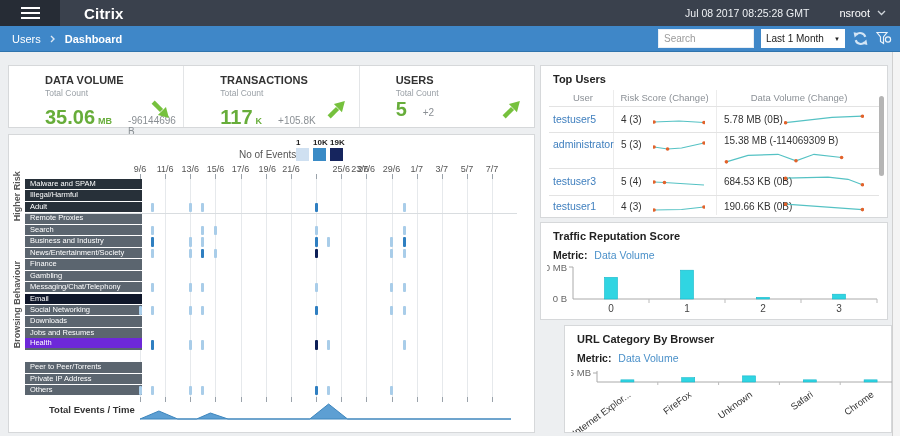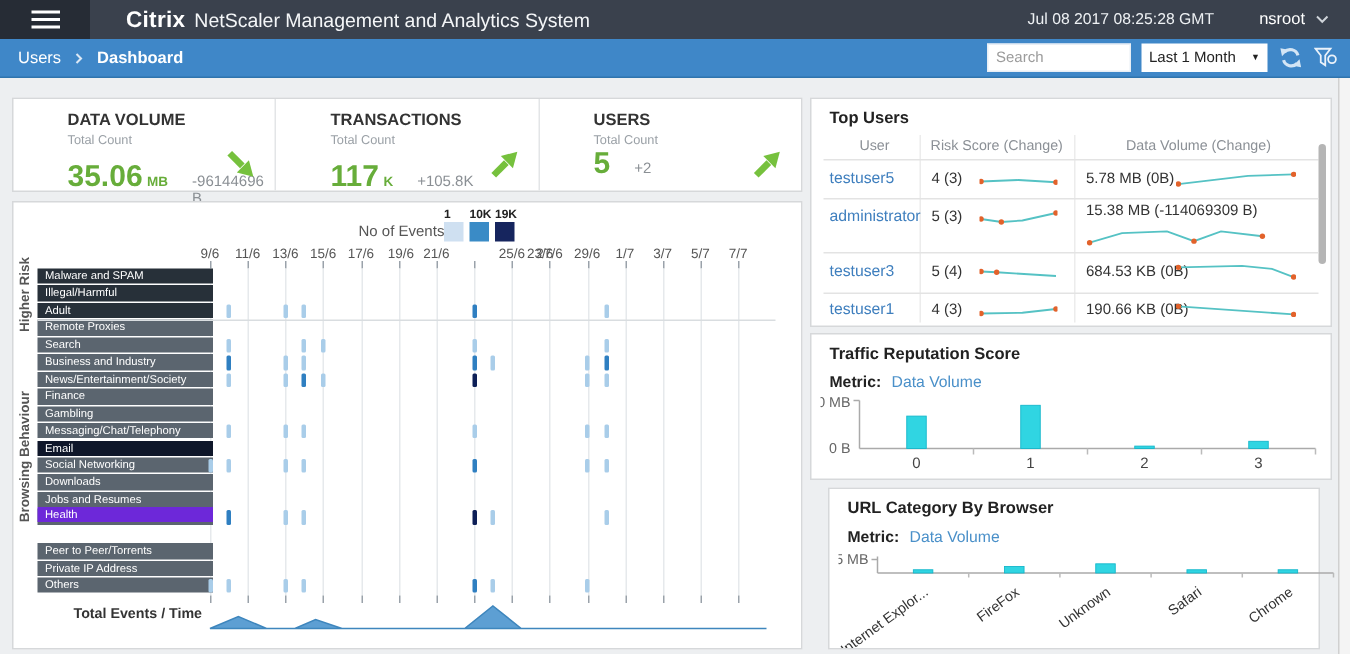--- a/index.html
+++ b/index.html
@@ -58,40 +58,39 @@
   .panel-title{position:absolute;left:12px;top:7px;font-size:11px;font-weight:bold;color:#222;}
   .tu-head{position:absolute;top:26px;font-size:9.5px;color:#8b9096;text-align:center;}
   .tu-colsep{position:absolute;top:24px;bottom:2px;width:1px;background:#ececec;}
   .tu-line{position:absolute;left:8px;right:8px;height:1px;background:#e3e3e3;}
   .tu-row{position:absolute;left:0;width:100%;}
   .tu-user{position:absolute;left:12px;font-size:10.5px;color:#3f7fbe;cursor:pointer;}
   .tu-cell{position:absolute;font-size:10px;color:#333;white-space:nowrap;}
   .tu-scroll{position:absolute;right:3px;top:30px;width:5px;height:80px;background:#b5b5b5;border-radius:3px;cursor:pointer;}
   
   #traffic-panel{left:540px;top:222px;width:348px;height:98px;}
-  #url-panel{left:552px;top:325px;width:328px;height:108px;}
+  #url-panel{left:564px;top:325px;width:328px;height:108px;}
   .metric-row{position:absolute;left:12px;top:26px;font-size:10.5px;color:#222;}
   .metric-row b{font-weight:bold;}
   .metric-link{color:#4a90c9;margin-left:4px;cursor:pointer;}
   .chart-svg{position:absolute;left:6px;}
   
   .page-scroll{position:absolute;right:0;top:52px;bottom:0;width:7px;background:#f4f4f4;border-left:1px solid #d0d0d0;}
 </style>
 </head>
 <body>
 
 <header class="topbar">
   <div class="hamburger">
       <i></i>
       <i></i>
       <i></i>
     </div>
   <div class="brand">
     <span class="cx">Citrix</span>
-    <span class="prod">NetScaler Management and Analytics System</span>
   </div>
   <div class="top-right">
     <span class="timestamp">Jul 08 2017 08:25:28 GMT</span>
     <span class="user-menu">
       <span>nsroot</span>
       <svg width="9" height="6">
           <path d="M1 1 L4.5 4.5 L8 1" stroke="#cfd4da" fill="none" stroke-width="1.3"></path>
         </svg>
     </span>
   </div>

